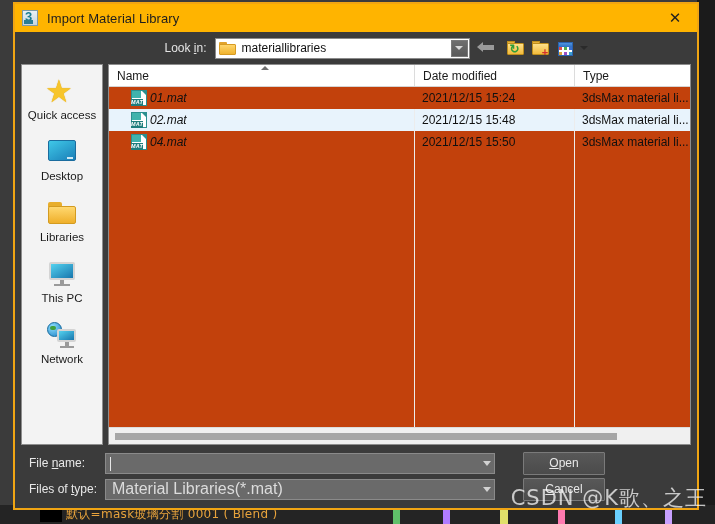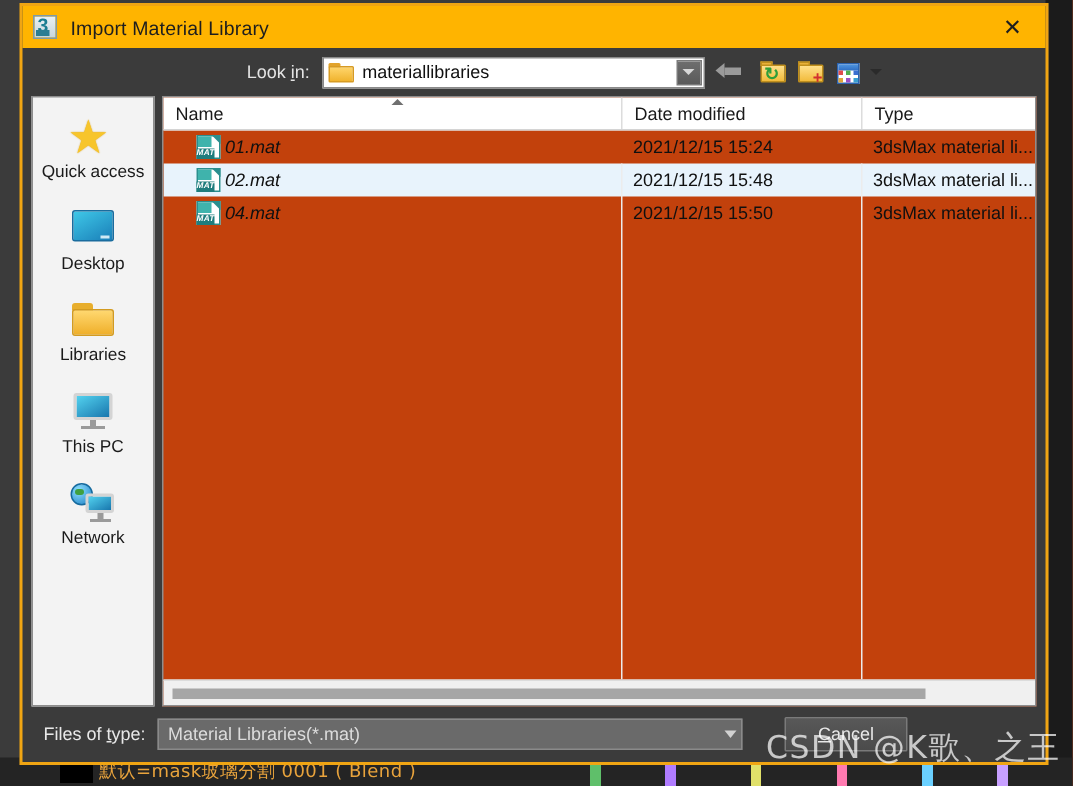--- a/index.html
+++ b/index.html
@@ -290,28 +290,28 @@
 
   .hscroll {
     height: 17px; flex: none; background: #f0f0f0; border-top: 1px solid #dcdcdc;
     display: flex; align-items: center; padding: 0 2px;
   }
   .hthumb { height: 7px; width: 87%; background: #a6a6a6; margin-left: 4px; }
 
   
   .bottom { flex: none; padding: 7px 6px 8px 6px; }
   .brow { display: flex; align-items: center; height: 22px; }
-  .brow + .brow { margin-top: 18px; }
+  .brow + .brow { margin-top: 4px; }
   .blabel { width: 84px; text-align: left; padding-left: 8px; font-size: 12px; color: #e8e8e8; }
   .blabel u { text-decoration: underline; }
   .bfield {
     width: 390px; height: 21px; background: #6a6a6a; border: 1px solid #8a8a8a;
     position: relative; display: flex; align-items: center;
   }
-  .bfield .txt { font-size: 12px; color: #dcdcdc; margin-left: 6px; }
+  .bfield .txt { font-size: 16px; color: #dcdcdc; margin-left: 6px; }
   .bfield .caret {
     position: absolute; left: 4px; top: 3px; width: 1px; height: 14px; background: #e6e6e6;
   }
   .bfield .dd {
     position: absolute; right: 3px; top: 7px; width: 0; height: 0;
     border-left: 4px solid transparent; border-right: 4px solid transparent;
     border-top: 5px solid #d2d2d2;
   }
   .bbtn {
     width: 82px; height: 23px; margin-left: 28px;
@@ -495,20 +495,33 @@
         </div>
 
         <div class="hscroll">
           <div class="hthumb"></div>
         </div>
       </div>
     </div>
 
     <div class="bottom">
 
+      <div class="brow">
+        <div class="blabel"><span>File </span><u>n</u><span>ame:</span></div>
+        <div class="bfield">
+          <span class="caret"></span>
+          <span class="txt"></span>
+          <span class="dd"></span>
+        </div>
+        <div class="bbtn">
+            <span></span>
+            <u>O</u>
+            <span>pen</span>
+          </div>
+      </div>
 
       <div class="brow">
         <div class="blabel"><span>Files of </span><u>t</u><span>ype:</span></div>
         <div class="bfield">
           <span class="txt">Material Libraries(*.mat)</span>
           <span class="dd"></span>
         </div>
         <div class="bbtn">
             <span></span>
             <u>C</u>

